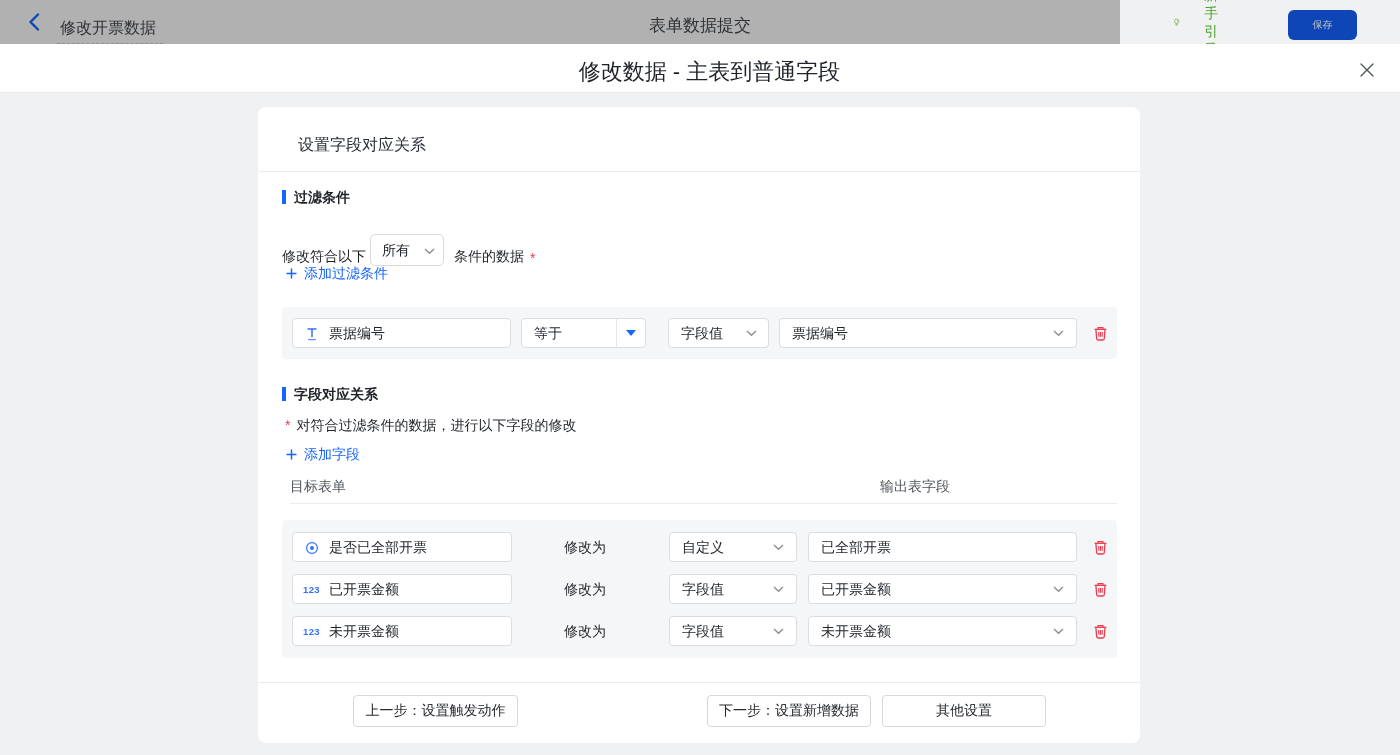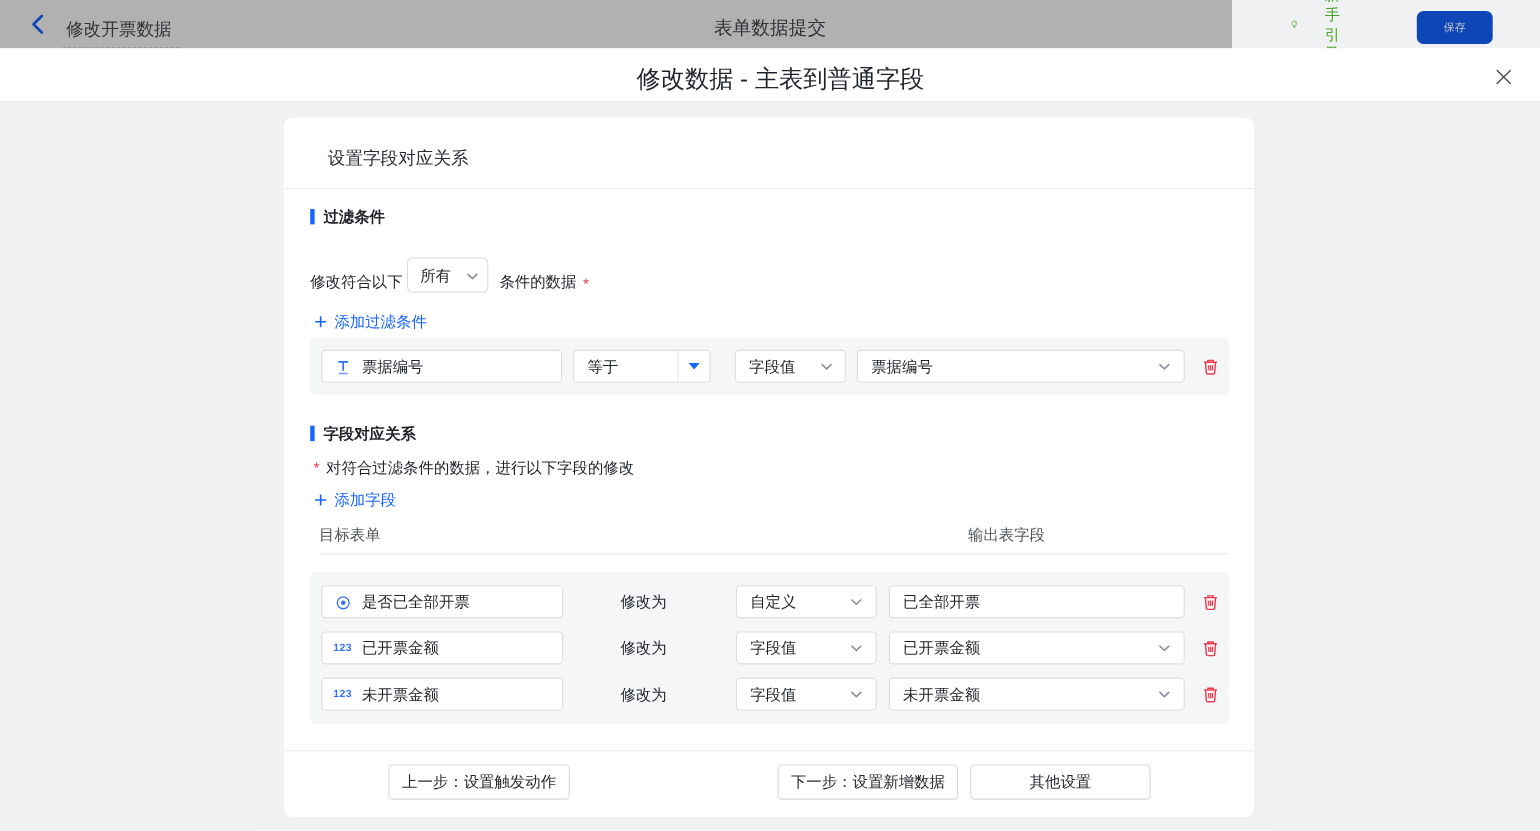--- a/index.html
+++ b/index.html
@@ -105,21 +105,21 @@
       <div class="mini-select">
         <span class="sel-text">所有</span>
         <svg class="chev" style="right:8px; top:13px;" viewBox="0 0 11 7">
             <polyline points="1,1 5.5,5.3 10,1" fill="none" stroke="#8a9099" stroke-width="1.4"></polyline>
           </svg>
       </div>
       <span class="match-suffix">条件的数据</span>
       <span class="star">*</span>
     </div>
 
-    <div class="add-link" style="top:177px;justify-content:flex-end;">
+    <div class="add-link" style="top:158px;justify-content:flex-end;">
       <svg width="11" height="11" viewBox="0 0 11 11">
           <path d="M5.5 0.5v10M0.5 5.5h10" stroke="#1665ff" stroke-width="1.5"></path>
         </svg>
       <span class="link-label">添加过滤条件</span>
     </div>
 
     <div class="grey-box" style="top:200px; height:52px;"></div>
 
     <div class="ctl" style="left:34px; top:211px; width:219px;">
       <svg class="field-ico" viewBox="0 0 14 14">

